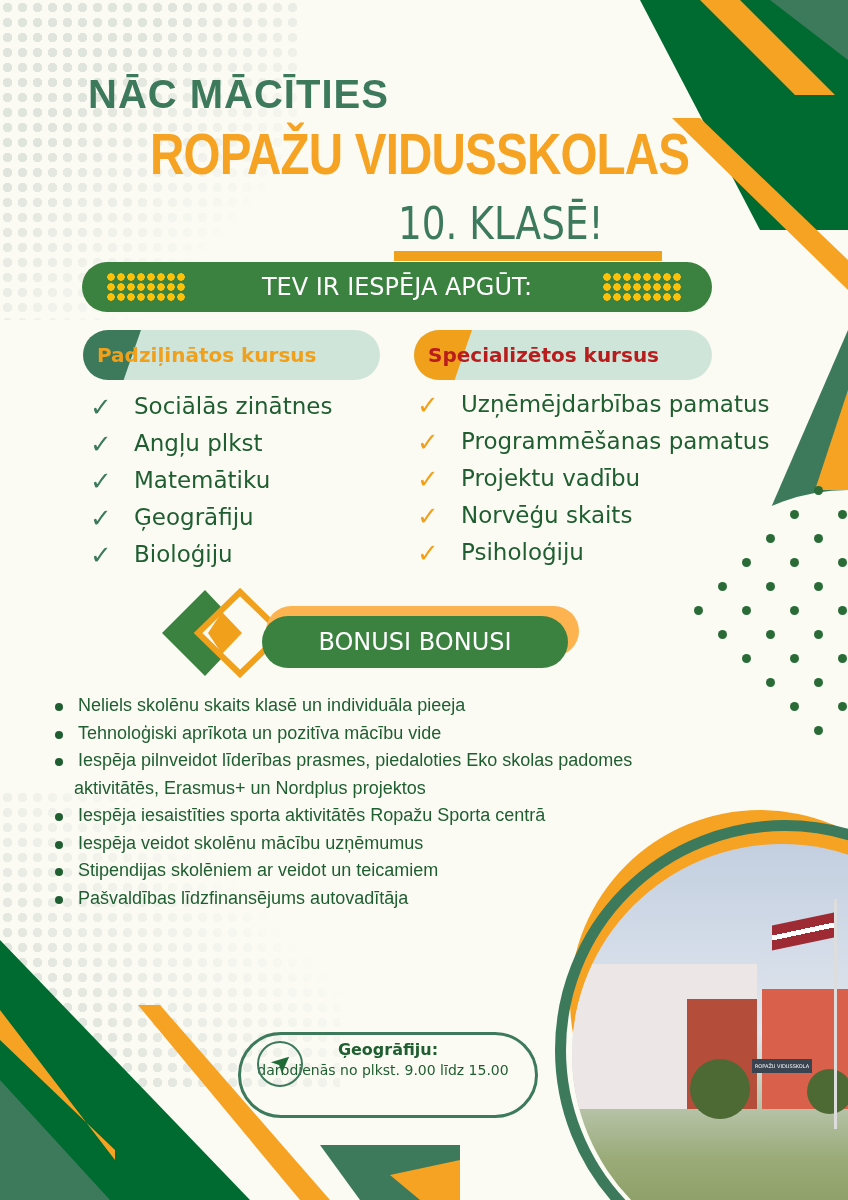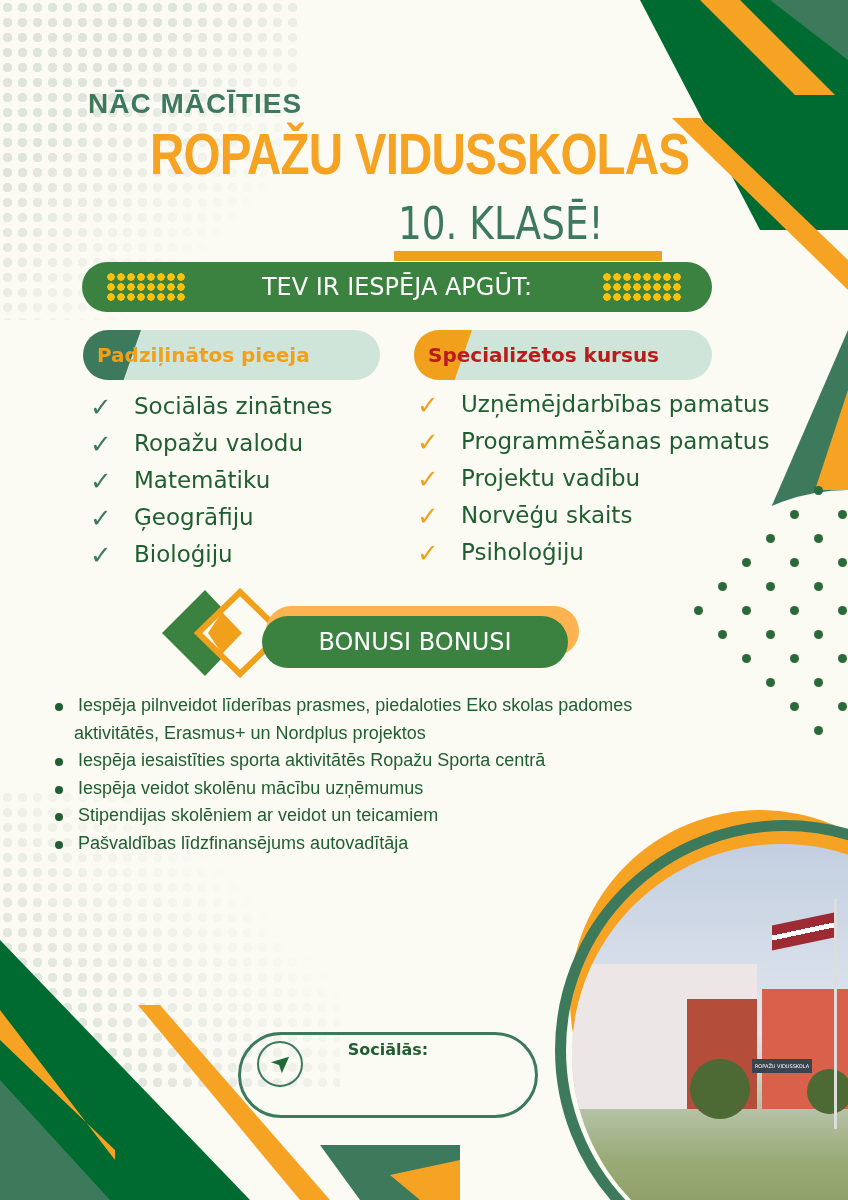--- a/index.html
+++ b/index.html
@@ -13,21 +13,21 @@
     -webkit-mask-image: linear-gradient(135deg, #000 30%, transparent 75%);
             mask-image: linear-gradient(135deg, #000 30%, transparent 75%);
   }
   .dots-bg2 {
     position:absolute; left:0; top:790px; width:340px; height:300px;
     background-image: radial-gradient(circle, #dfe4dc 4.5px, transparent 5px);
     background-size:15px 15px;
     -webkit-mask-image: linear-gradient(45deg, #000 20%, transparent 70%);
             mask-image: linear-gradient(45deg, #000 20%, transparent 70%);
   }
-  .title1 { left:88px; top:88px; font-size:28px; font-weight:bold; color:#3d7a5c; letter-spacing:1px; font-family:"Liberation Sans", sans-serif; }
+  .title1 { left:88px; top:72px; font-size:40px; font-weight:bold; color:#3d7a5c; letter-spacing:1px; font-family:"Liberation Sans", sans-serif; }
   .title2 { left:150px; top:120px; font-size:58px; font-weight:bold; color:#f6a324; font-family:"Liberation Sans", sans-serif; transform:scaleX(0.82); transform-origin:left; letter-spacing:-1px; }
   .title3 { left:398px; top:198px; font-size:44px; color:#3d7a5c; font-family:"DejaVu Sans", sans-serif; font-weight:normal; transform:scaleX(0.85); transform-origin:left; }
   .title3-bar { left:394px; top:251px; width:268px; height:10px; background:#f0a01a; }
   .banner { left:82px; top:262px; width:630px; height:50px; background:#3b8240; border-radius:25px; display:flex; align-items:center; justify-content:center; color:#fff; font-size:24px; }
   .banner .ydots { position:absolute; top:10px; width:80px; height:30px;
     background-image: radial-gradient(circle, #ffc107 3.5px, transparent 4px); background-size:10px 10px; }
   .pill { height:50px; border-radius:25px; background:#d0e5d9; overflow:hidden; display:flex; align-items:center; font-weight:bold; font-size:20px; }
   .pill .tab { position:absolute; left:0; top:0; width:58px; height:50px; clip-path: polygon(0 0, 100% 0, 70% 100%, 0 100%); border-radius:6px 0 0 6px; }
   .list { font-size:23px; color:#1f5e30; line-height:37px; }
   .list li { list-style:none; display:flex; align-items:center; }
@@ -104,35 +104,35 @@
 <div class="abs title3-bar"></div>
 
 <div class="abs banner">
   <span class="ydots" style="left:24px"></span>
   <span>TEV IR IESPĒJA APGŪT:</span>
   <span class="ydots" style="right:30px"></span>
 </div>
 
 <div class="abs pill" style="left:83px;top:330px;width:297px;">
   <span class="tab" style="background:#3d7a5c"></span>
-  <span style="position:relative;margin-left:14px;color:#f0a01a">Padziļinātos pieeja</span>
+  <span style="position:relative;margin-left:14px;color:#f0a01a">Padziļinātos kursus</span>
 </div>
 <div class="abs pill" style="left:414px;top:330px;width:298px;">
   <span class="tab" style="background:#f0a01a"></span>
   <span style="position:relative;margin-left:14px;color:#b91c1c">Specializētos kursus</span>
 </div>
 
 <ul class="abs list" style="left:90px;top:388px">
   <li>
       <span class="check" style="color:#3d7a5c">✓</span>
       <span>Sociālās zinātnes</span>
     </li>
   <li>
       <span class="check" style="color:#3d7a5c">✓</span>
-      <span>Ropažu valodu</span>
+      <span>Angļu plkst</span>
     </li>
   <li>
       <span class="check" style="color:#3d7a5c">✓</span>
       <span>Matemātiku</span>
     </li>
   <li>
       <span class="check" style="color:#3d7a5c">✓</span>
       <span>Ģeogrāfiju</span>
     </li>
   <li>
@@ -167,35 +167,38 @@
   <polygon points="45,2 62,20 36,45 62,70 45,88 2,45" fill="#3b8240"></polygon>
   <polygon points="80,4 122,45 80,86 38,45" fill="none" stroke="#f0a01a" stroke-width="6"></polygon>
   <polygon points="62,24 82,45 62,66 48,45" fill="#f0a01a"></polygon>
 </svg>
 <div class="abs" style="left:266px;top:606px;width:313px;height:50px;background:#fdb350;border-radius:25px;"></div>
 <div class="abs" style="left:262px;top:616px;width:306px;height:52px;background:#3b8240;border-radius:26px;display:flex;align-items:center;justify-content:center;color:#fff;font-size:24px;">
   <span>BONUSI BONUSI</span>
 </div>
 
 <ul class="abs bonus-list">
+  <li>Neliels skolēnu skaits klasē un individuāla pieeja</li>
+  <li>Tehnoloģiski aprīkota un pozitīva mācību vide</li>
   <li>Iespēja pilnveidot līderības prasmes, piedaloties Eko skolas padomes</li>
   <li class="cont">aktivitātēs, Erasmus+ un Nordplus projektos</li>
   <li>Iespēja iesaistīties sporta aktivitātēs Ropažu Sporta centrā</li>
   <li>Iespēja veidot skolēnu mācību uzņēmumus</li>
   <li>Stipendijas skolēniem ar veidot un teicamiem</li>
   <li>Pašvaldības līdzfinansējums autovadītāja</li>
 </ul>
 
 <div class="abs adm">
   <div style="position:absolute;left:16px;top:6px;width:46px;height:46px;border:2px solid #3d7a5c;border-radius:50%;display:flex;align-items:center;justify-content:center;">
     <svg width="22" height="22" viewBox="0 0 24 24">
         <polygon points="2,10 22,4 14,22 11,13" fill="#1f6b35"></polygon>
       </svg>
   </div>
-  <div style="margin-top:5px;font-weight:bold;font-size:16px;">Sociālās:</div>
+  <div style="margin-top:5px;font-weight:bold;font-size:16px;">Ģeogrāfiju:</div>
+  <div style="font-size:14px;margin-top:3px;margin-left:-10px;white-space:nowrap;">darbdienās no plkst. 9.00 līdz 15.00</div>
 </div>
 
 <div class="abs" style="left:555px;top:820px;width:460px;height:460px;border-radius:50%;border:11px solid #3d7a5c;"></div>
 <div class="abs" style="left:572px;top:844px;width:420px;height:420px;border-radius:50%;overflow:hidden;background:linear-gradient(#c3cfe0 0%, #e0e6ee 45%, #9aab78 75%, #7f9154 100%);">
   <div style="position:absolute;left:0;top:120px;width:185px;height:145px;background:#ece6e6;"></div>
   <div style="position:absolute;left:115px;top:155px;width:70px;height:110px;background:#b44e3a;"></div>
   <div style="position:absolute;left:190px;top:145px;width:120px;height:120px;background:#d9604a;"></div>
   <div style="position:absolute;left:180px;top:215px;width:60px;height:14px;background:#3a4450;color:#fff;font-size:5px;line-height:14px;text-align:center;">ROPAŽU VIDUSSKOLA</div>
   <div style="position:absolute;left:118px;top:215px;width:60px;height:60px;border-radius:50%;background:#4e6a34;"></div>
   <div style="position:absolute;left:235px;top:225px;width:45px;height:45px;border-radius:50%;background:#4e6a34;"></div>

